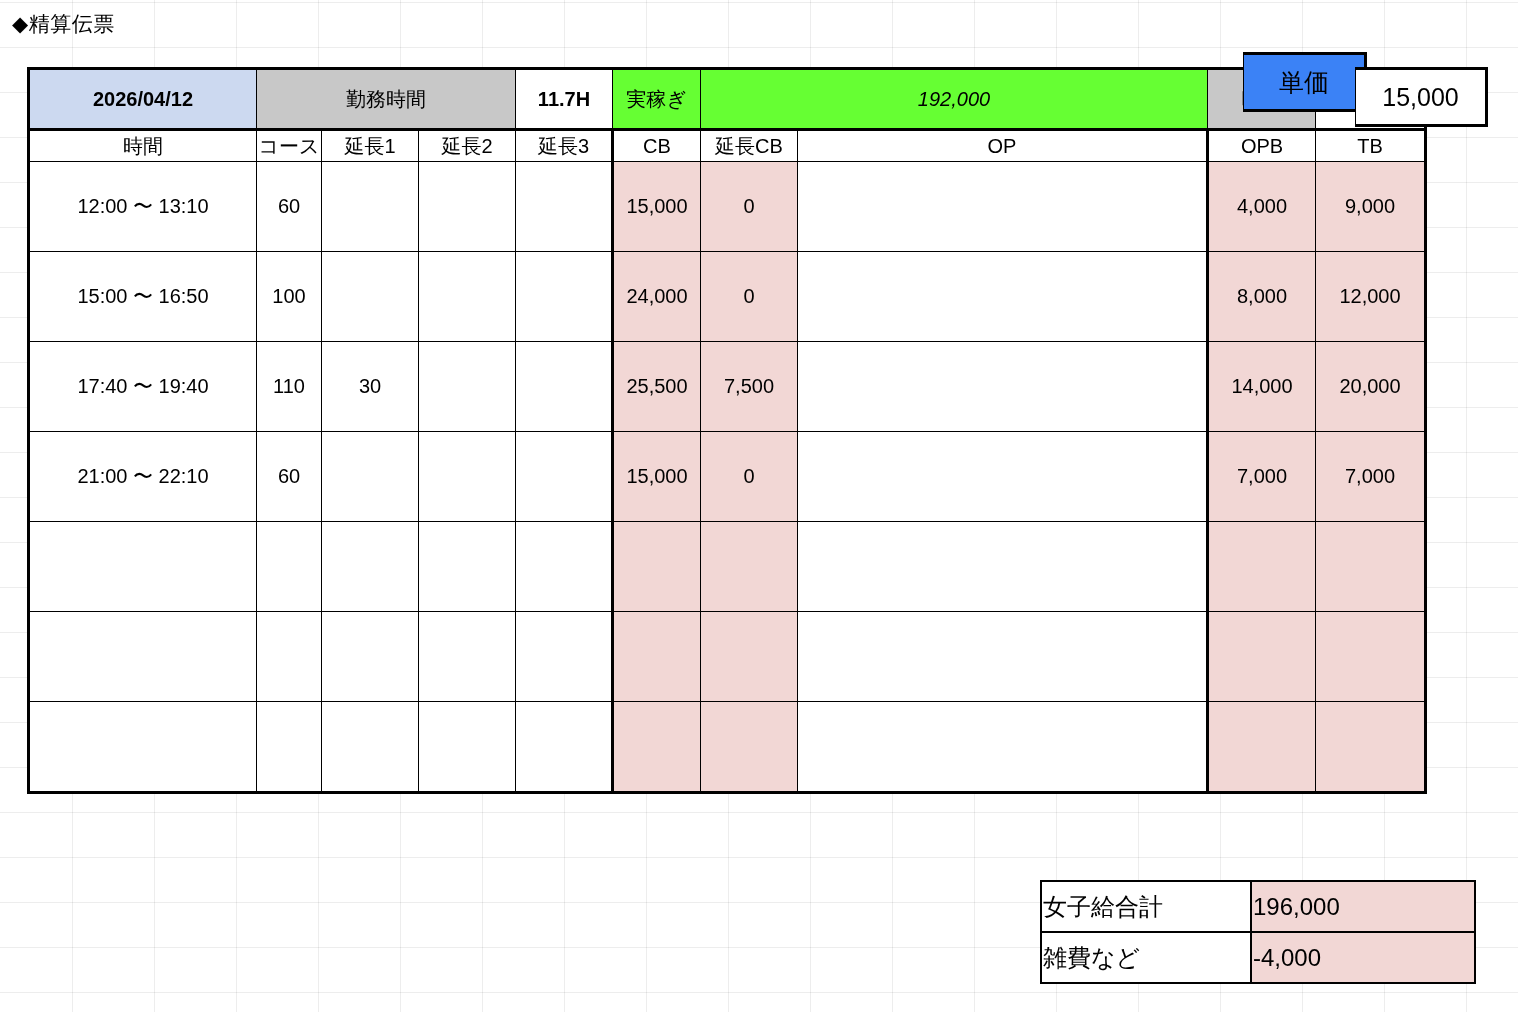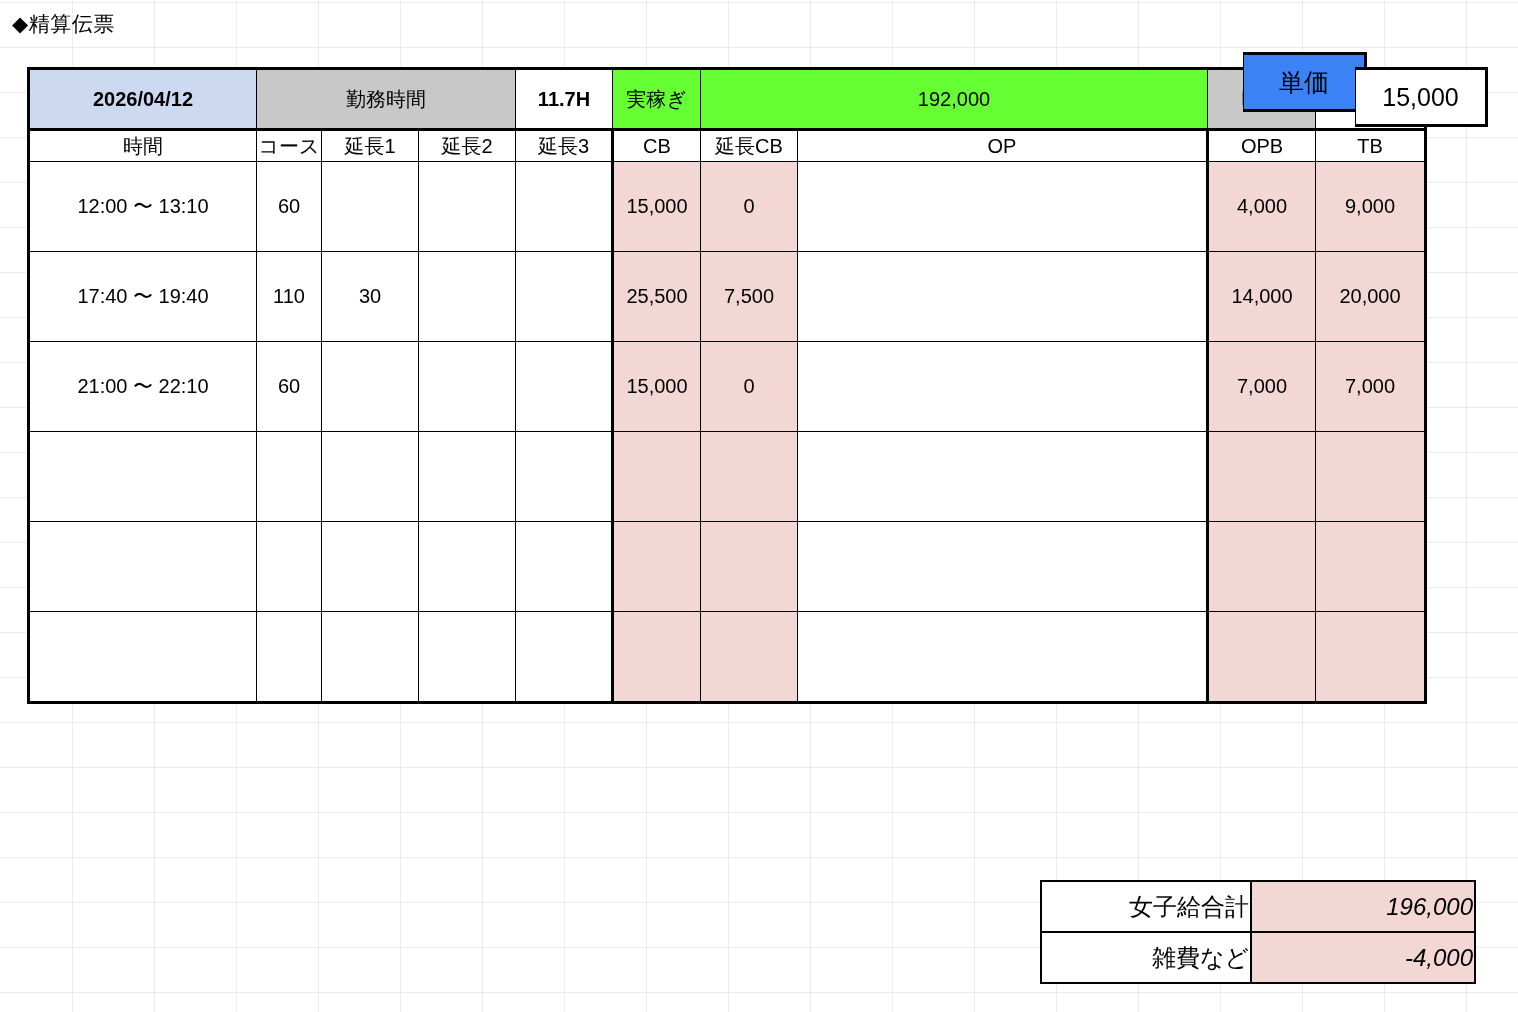--- a/index.html
+++ b/index.html
@@ -74,20 +74,21 @@
     font-size: 25px;
     font-weight: bold;
   }
   .h-green-lbl {
     background: #66ff33 !important;
     font-size: 25px;
   }
   .h-green-val {
     background: #66ff33 !important;
     font-size: 31px;
+    font-style: italic;
   }
 
   
   .tb-thick-l { border-left: 3px solid #000 !important; }
   .tb-thick-r { border-right: 3px solid #000 !important; }
   .tb-thick-t { border-top: 3px solid #000 !important; }
   .tb-thick-b { border-bottom: 3px solid #000 !important; }
 
   
   .colhead {
@@ -105,27 +106,27 @@
   table.totals {
     position: absolute;
     left: 1040px;
     top: 880px;
     border-collapse: collapse;
     table-layout: fixed;
   }
   table.totals td {
     border: 2px solid #000;
     height: 47px;
-    text-align: right;
+    text-align: left;
     vertical-align: middle;
     font-size: 24px;
     background: #ffffff;
   }
   table.totals td.lbl { width: 206px; }
-  table.totals td.val { width: 220px; background: #f2d7d5; font-style: italic; }
+  table.totals td.val { width: 220px; background: #f2d7d5; }
 </style>
 </head>
 <body>
 
 <div class="grid-bg"></div>
 
 <div class="sheet">
 
   <div class="doc-title">◆精算伝票</div>
 
@@ -174,20 +175,32 @@
       <td></td>
       <td></td>
       <td class="cell-pink tb-thick-l">15,000</td>
       <td class="cell-pink">0</td>
       <td></td>
       <td class="cell-pink tb-thick-l">4,000</td>
       <td class="cell-pink tb-thick-r">9,000</td>
     </tr>
 
 
+    <tr class="body-row">
+      <td class="cell-time tb-thick-l">15:00 〜 16:50</td>
+      <td>100</td>
+      <td></td>
+      <td></td>
+      <td></td>
+      <td class="cell-pink tb-thick-l">24,000</td>
+      <td class="cell-pink">0</td>
+      <td></td>
+      <td class="cell-pink tb-thick-l">8,000</td>
+      <td class="cell-pink tb-thick-r">12,000</td>
+    </tr>
 
     <tr class="body-row">
       <td class="cell-time tb-thick-l">17:40 〜 19:40</td>
       <td>110</td>
       <td>30</td>
       <td></td>
       <td></td>
       <td class="cell-pink tb-thick-l">25,500</td>
       <td class="cell-pink">7,500</td>
       <td></td>

